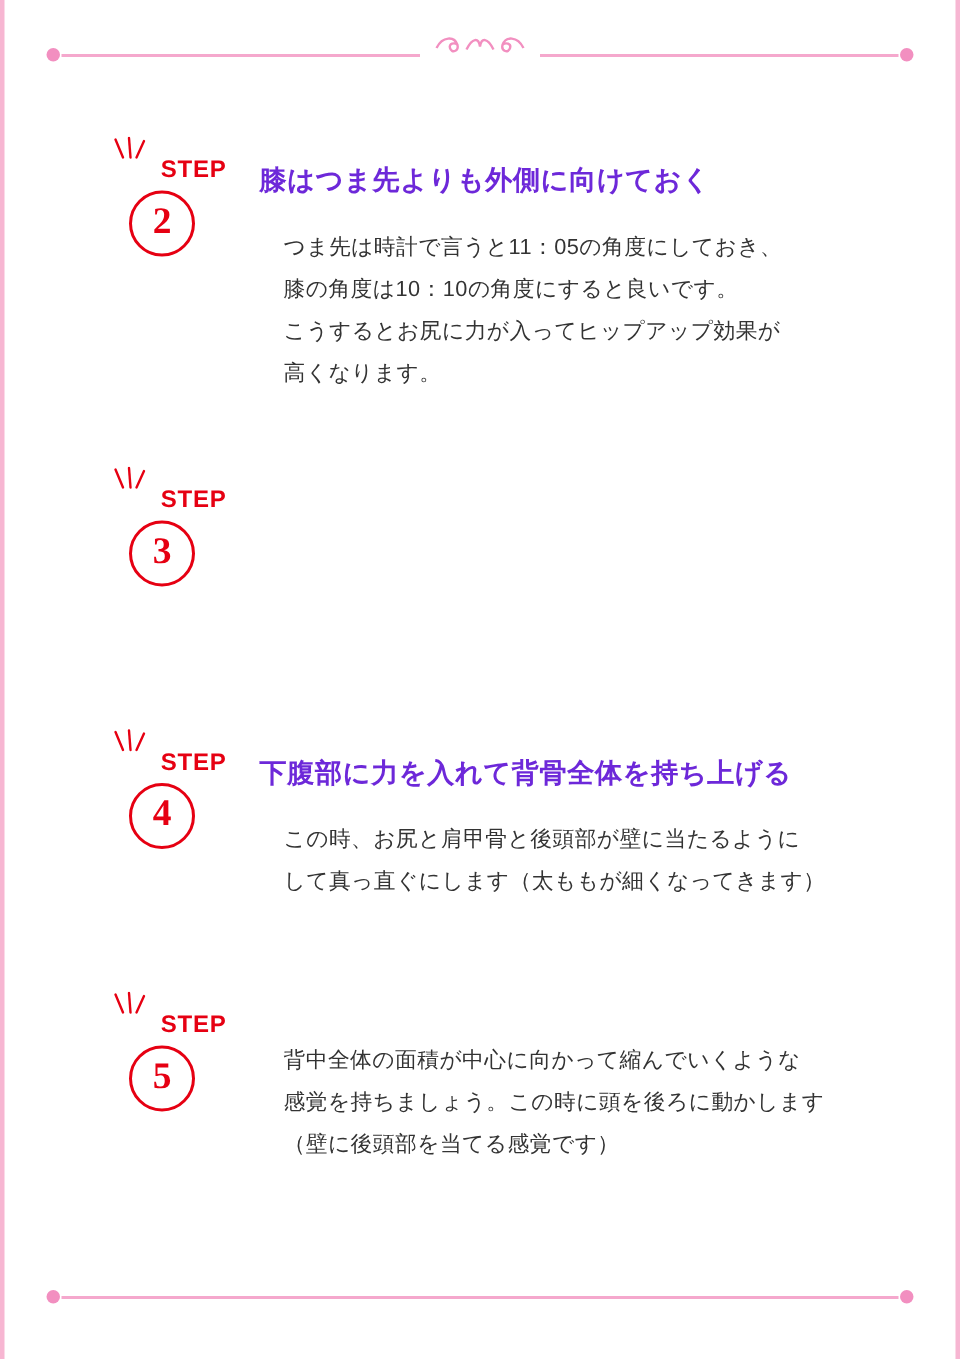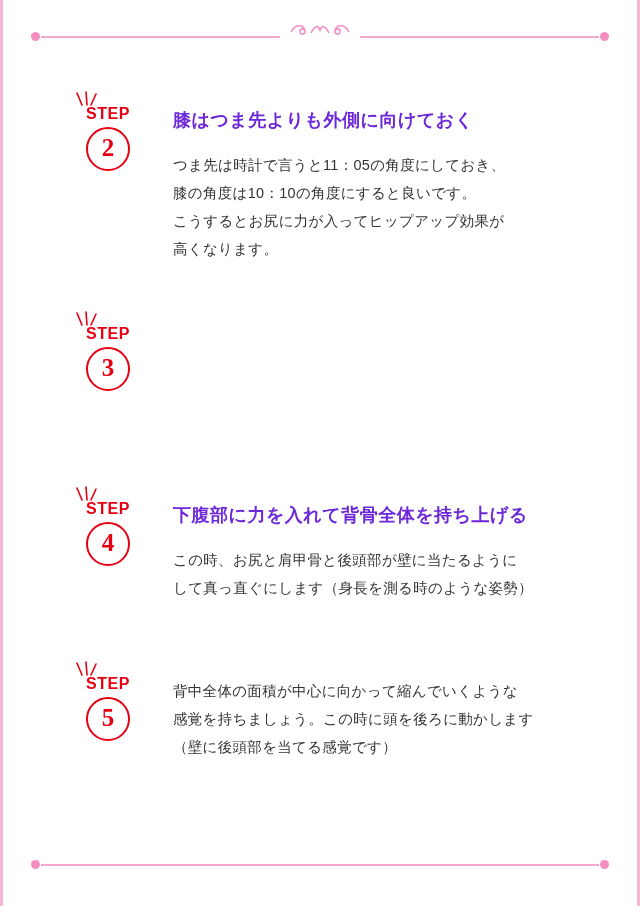--- a/index.html
+++ b/index.html
@@ -82,20 +82,21 @@
     top: -14px;
     width: 28px;
     height: 18px;
   }
   .step-marker .step-word {
     font-size: 16px;
     font-weight: bold;
     letter-spacing: 0.5px;
     line-height: 18px;
     font-family: "Liberation Sans", sans-serif;
+    text-align: right;
   }
   .step-marker .num-circle {
     margin: 4px auto 0;
     width: 40px;
     height: 40px;
     border: 2.5px solid #e60012;
     border-radius: 50%;
     color: #e60012;
     font-size: 25px;
     font-weight: bold;
@@ -116,21 +117,21 @@
     line-height: 26px;
     letter-spacing: 0.5px;
     margin: 0 0 18px 0;
   }
   .step-text {
     color: #333333;
     font-size: 14.5px;
     line-height: 28px;
     letter-spacing: 0.3px;
     white-space: pre-line;
-    margin: 0;
+    margin: 16px;
   }
 </style>
 </head>
 <body>
 
 <div class="page">
 
   <div class="rule rule-top">
     <div class="line"></div>
     <div class="dot left"></div>
@@ -197,21 +198,21 @@
             <line x1="23" y1="3" x2="18" y2="14"></line>
           </g>
         </svg>
       </span>
       <div class="step-word">STEP</div>
       <div class="num-circle">4</div>
     </div>
     <div class="step-body">
       <h2 class="step-title">下腹部に力を入れて背骨全体を持ち上げる</h2>
       <p class="step-text">この時、お尻と肩甲骨と後頭部が壁に当たるように
-して真っ直ぐにします（身長を測る時のような姿勢）</p>
+して真っ直ぐにします（太ももが細くなってきます）</p>
     </div>
   </div>
 
   <div class="step" style="top:675px;">
     <div class="step-marker">
       <span class="spark">
         <svg width="28" height="18" viewBox="0 0 28 18" aria-hidden="true">
           <g stroke="#e60012" stroke-width="1.6" stroke-linecap="round">
             <line x1="4" y1="2" x2="9" y2="14"></line>
             <line x1="13" y1="1" x2="14" y2="14"></line>

